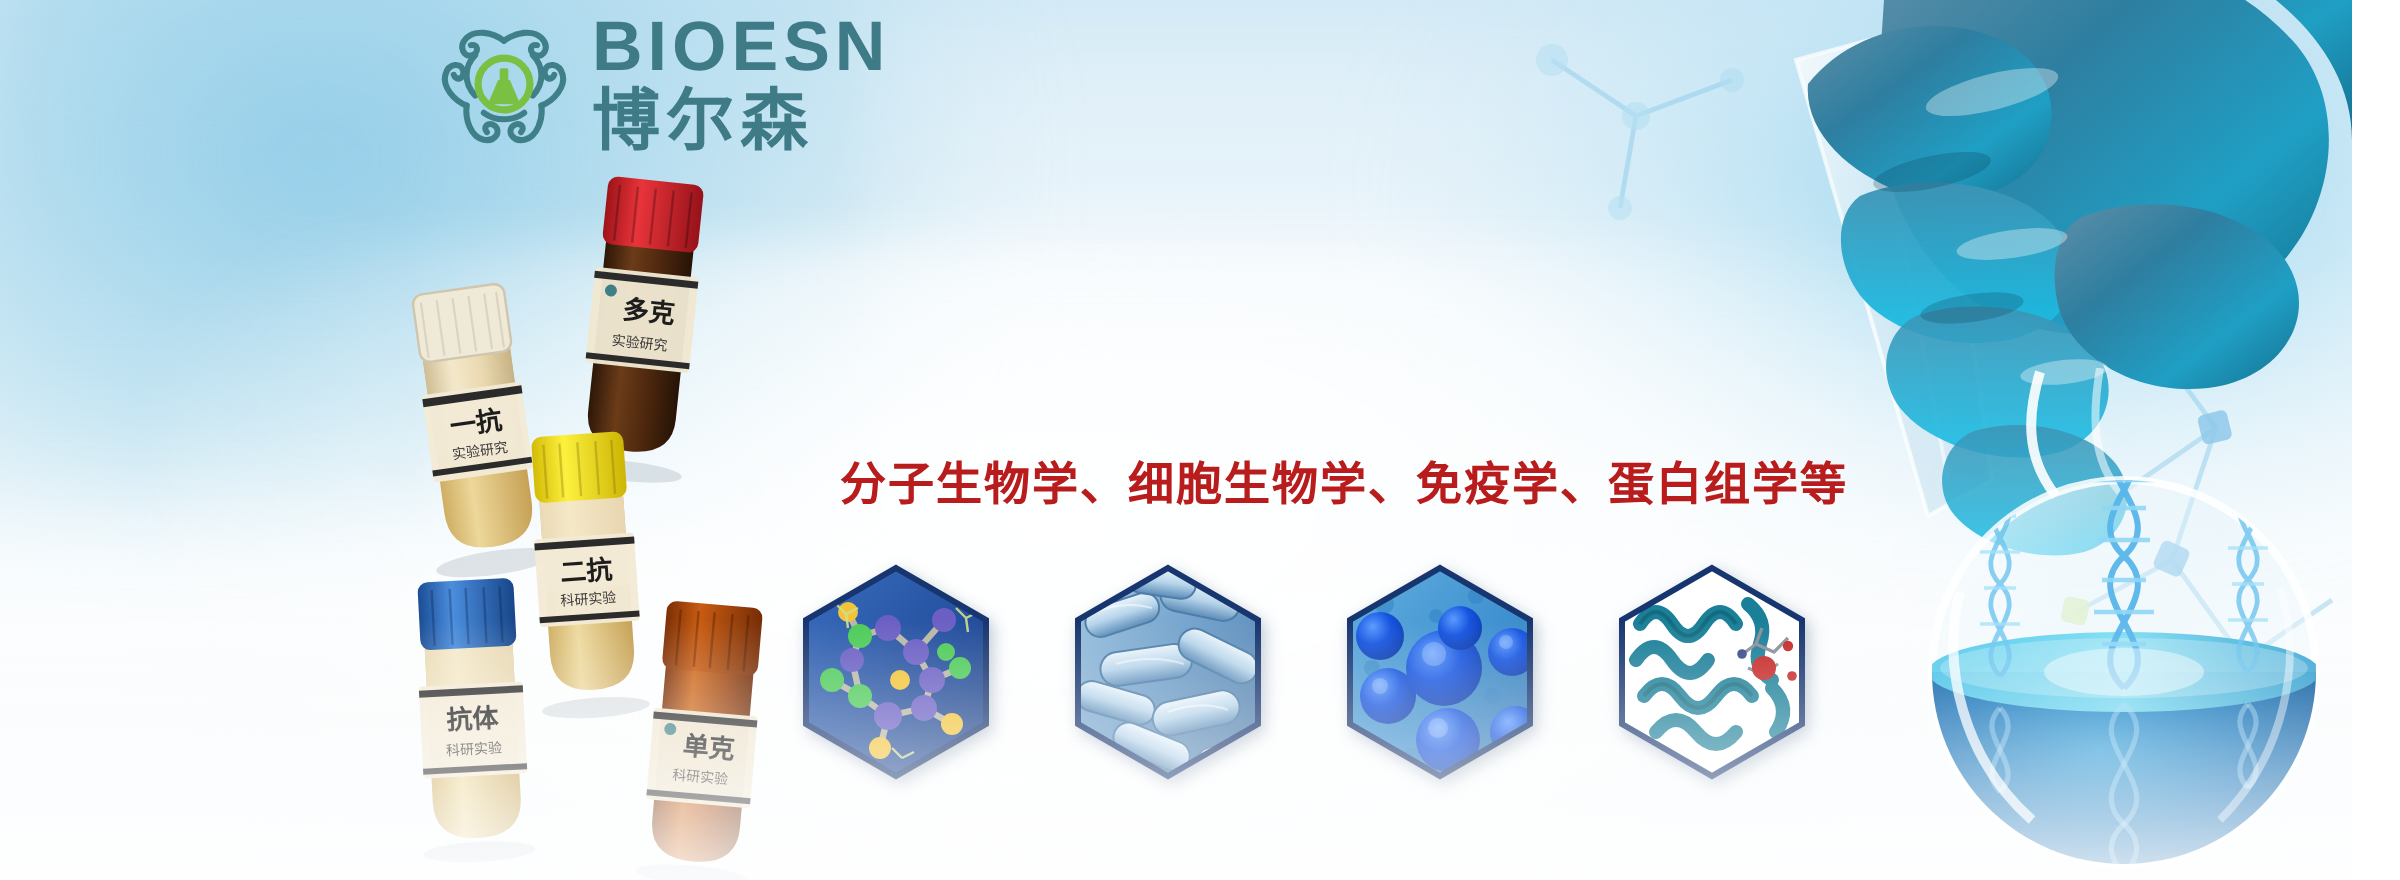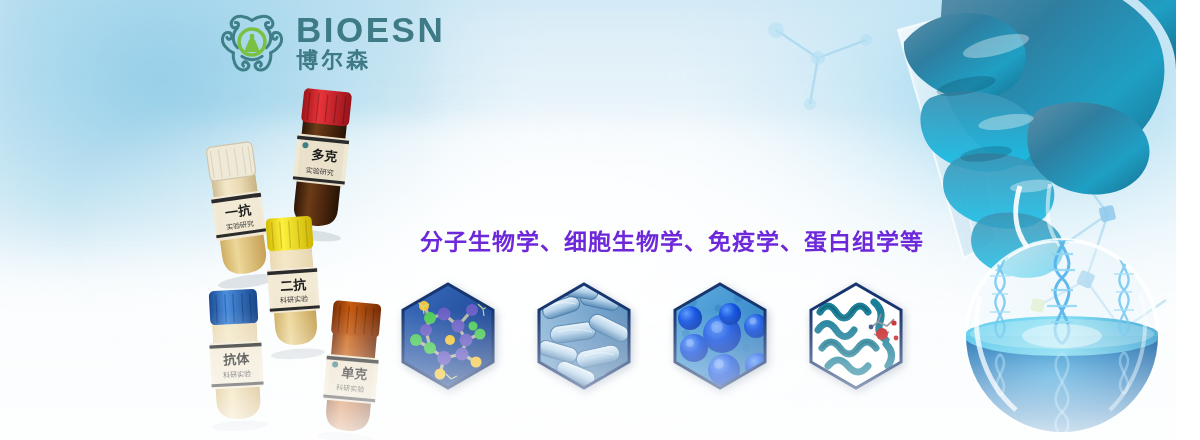--- a/index.html
+++ b/index.html
@@ -65,39 +65,39 @@
     display:flex;align-items:center;gap:8px;
   }
   .logo-mark{width:72px;height:72px;display:block;}
   .logo-text{display:flex;flex-direction:column;line-height:1;}
   .logo-en{
     font-size:35px;font-weight:700;letter-spacing:2.5px;
     color:#3f7b86;
     font-family:"Liberation Sans","DejaVu Sans",sans-serif;
   }
   .logo-cn{
-    font-size:22px;font-weight:700;letter-spacing:3px;
+    font-size:34px;font-weight:700;letter-spacing:3px;
     color:#3f7b86;margin-top:3px;
     font-family:"DejaVu Sans","Liberation Sans",sans-serif;
   }
 
   
   .headline{
     position:absolute;left:388px;top:127px;
     font-family:"DejaVu Sans","Liberation Sans",sans-serif;
     font-size:56px;font-weight:700;letter-spacing:2px;
     color:#16488f;
     white-space:nowrap;
     text-shadow:0 1px 2px rgba(255,255,255,.7);
   }
   .subhead{
     position:absolute;left:420px;top:223px;
     font-family:"DejaVu Sans","Liberation Sans",sans-serif;
     font-size:23px;font-weight:700;letter-spacing:1px;
-    color:#6d28d9;
+    color:#b91c1c;
     white-space:nowrap;
     text-shadow:0 1px 2px rgba(255,255,255,.7);
   }
 
   
   .hex-row{position:absolute;left:400px;top:282px;display:flex;gap:40px;}
   .hex{
     position:relative;width:96px;height:108px;
     filter:drop-shadow(2px 3px 4px rgba(60,90,120,.35));
   }

